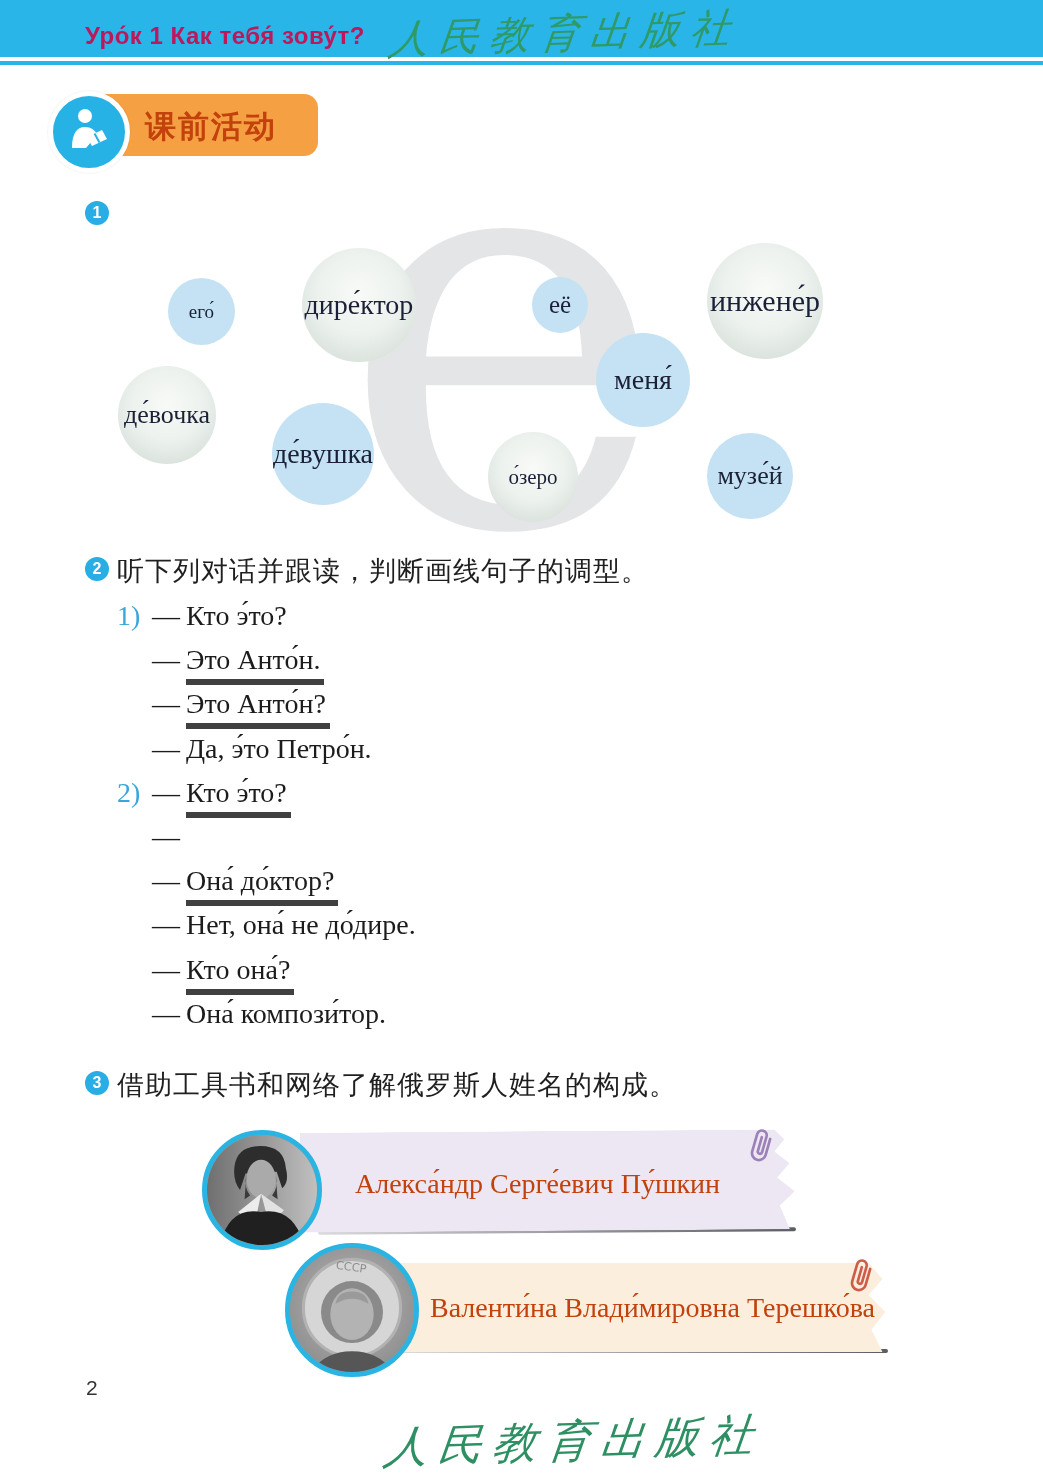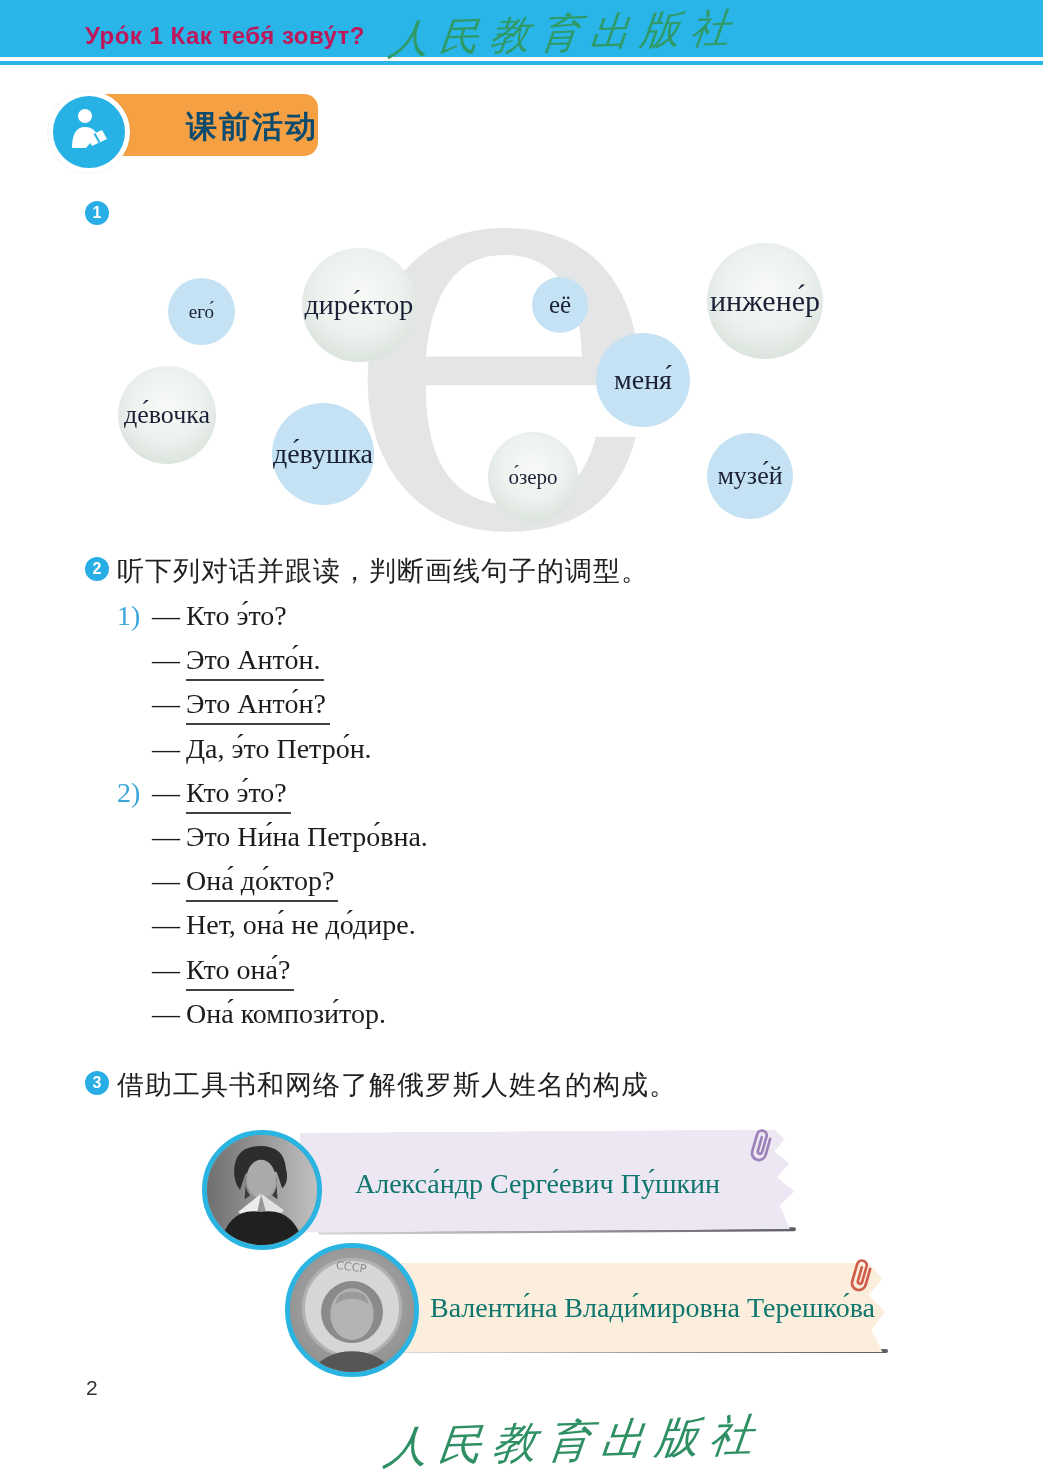--- a/index.html
+++ b/index.html
@@ -24,22 +24,22 @@
     transform:skewX(-8deg) rotate(-2deg);
   }
   .header-logo { position:absolute; left:390px; top:6px; font-size:40px; }
   .footer-logo { position:absolute; left:385px; top:1412px; font-size:44px; color:#2e8f63; }
   
   .badge-rect {
     position:absolute; left:70px; top:94px; width:248px; height:62px;
     background:#f5a143; border-radius:14px;
   }
   .badge-label {
-    position:absolute; left:145px; top:106px; width:173px; text-align:right;
-    color:#0c4a6e; font-size:31px; font-weight:bold;
+    position:absolute; left:145px; top:106px; width:173px; text-align:left;
+    color:#c2410c; font-size:31px; font-weight:bold;
     font-family:"Liberation Sans","DejaVu Sans",sans-serif; letter-spacing:2px;
   }
   .badge-circle {
     position:absolute; left:48px; top:91px; width:82px; height:82px;
     background:#27b2e6; border:5px solid #ffffff; border-radius:50%;
     box-shadow:0 0 0 1px rgba(0,0,0,0.04);
   }
   .badge-circle svg { position:absolute; left:12px; top:10px; }
   
   .num-circle {
@@ -69,36 +69,36 @@
   .b6 { left:596px; top:333px; width:94px; height:94px; font-size:28px; }
   .b7 { left:272px; top:403px; width:102px; height:102px; font-size:28px; }
   .b8 { left:488px; top:432px; width:90px; height:90px; font-size:21px; }
   .b9 { left:707px; top:433px; width:86px; height:86px; font-size:26px; }
   
   .dialogue { position:absolute; left:0; top:600px; width:100%; }
   .dline { position:relative; height:44.2px; font-size:28px; color:#1c1c1c; }
   .dnum { position:absolute; left:117px; color:#3aa6da; }
   .ddash { position:absolute; left:152px; }
   .dtext { position:absolute; left:186px; white-space:nowrap; }
-  .ul { border-bottom:2px solid #404040; padding-bottom:3px; padding-right:4px; }
+  .ul { border-bottom:6px solid #404040; padding-bottom:3px; padding-right:4px; }
   
   .card-strip { position:absolute; z-index:1; }
   .card1-strip {
     left:300px; top:1131px; width:497px; height:100px; background:#ece7f2;
     transform:rotate(-0.4deg);
     clip-path:polygon(0 0, 95.5% 0, 97.5% 10%, 95.5% 22%, 98.5% 34%, 96% 48%, 99.5% 62%, 96.5% 76%, 98.5% 100%, 0 100%);
   }
   .card2-strip {
     left:335px; top:1263px; width:553px; height:89px; background:#fbeedc;
     clip-path:polygon(0 0, 96.5% 0, 99% 18%, 96.5% 36%, 99.5% 55%, 97% 75%, 99% 100%, 0 100%);
   }
   .card-shadow { position:absolute; height:4px; background:linear-gradient(to right, rgba(110,110,118,0.25), #5d5d66); z-index:0; border-radius:2px; }
   .card1-shadow { left:318px; top:1229px; width:478px; transform:rotate(-0.4deg); }
   .card2-shadow { left:400px; top:1349px; width:488px; }
-  .card-name { position:absolute; font-size:28px; color:#0f766e; white-space:nowrap; z-index:2; }
+  .card-name { position:absolute; font-size:28px; color:#c2410c; white-space:nowrap; z-index:2; }
   .card1-name { left:355px; top:1168px; }
   .card2-name { left:430px; top:1292px; }
   .photo-circle {
     position:absolute; border-radius:50%; border:5px solid #2ab4e2;
     overflow:hidden; z-index:3; background:#9a9a9a;
   }
   .photo1 { left:202px; top:1130px; width:120px; height:120px; }
   .photo2 { left:285px; top:1243px; width:134px; height:134px; }
   .photo-circle svg { display:block; width:100%; height:100%; }
   .clip-icon { position:absolute; z-index:4; }
@@ -168,21 +168,20 @@
       <span class="ddash">—</span>
       <span class="dtext">Да, э́то Петро́н.</span>
     </div>
     <div class="dline">
       <span class="dnum">2)</span>
       <span class="ddash">—</span>
       <span class="dtext ul">Кто э́то?</span>
     </div>
     <div class="dline">
       <span class="ddash">—</span>
-      <span class="dtext">Это Ни́на Петро́вна.</span>
     </div>
     <div class="dline">
       <span class="ddash">—</span>
       <span class="dtext ul">Она́ до́ктор?</span>
     </div>
     <div class="dline">
       <span class="ddash">—</span>
       <span class="dtext">Нет, она́ не до́дире.</span>
     </div>
     <div class="dline">

